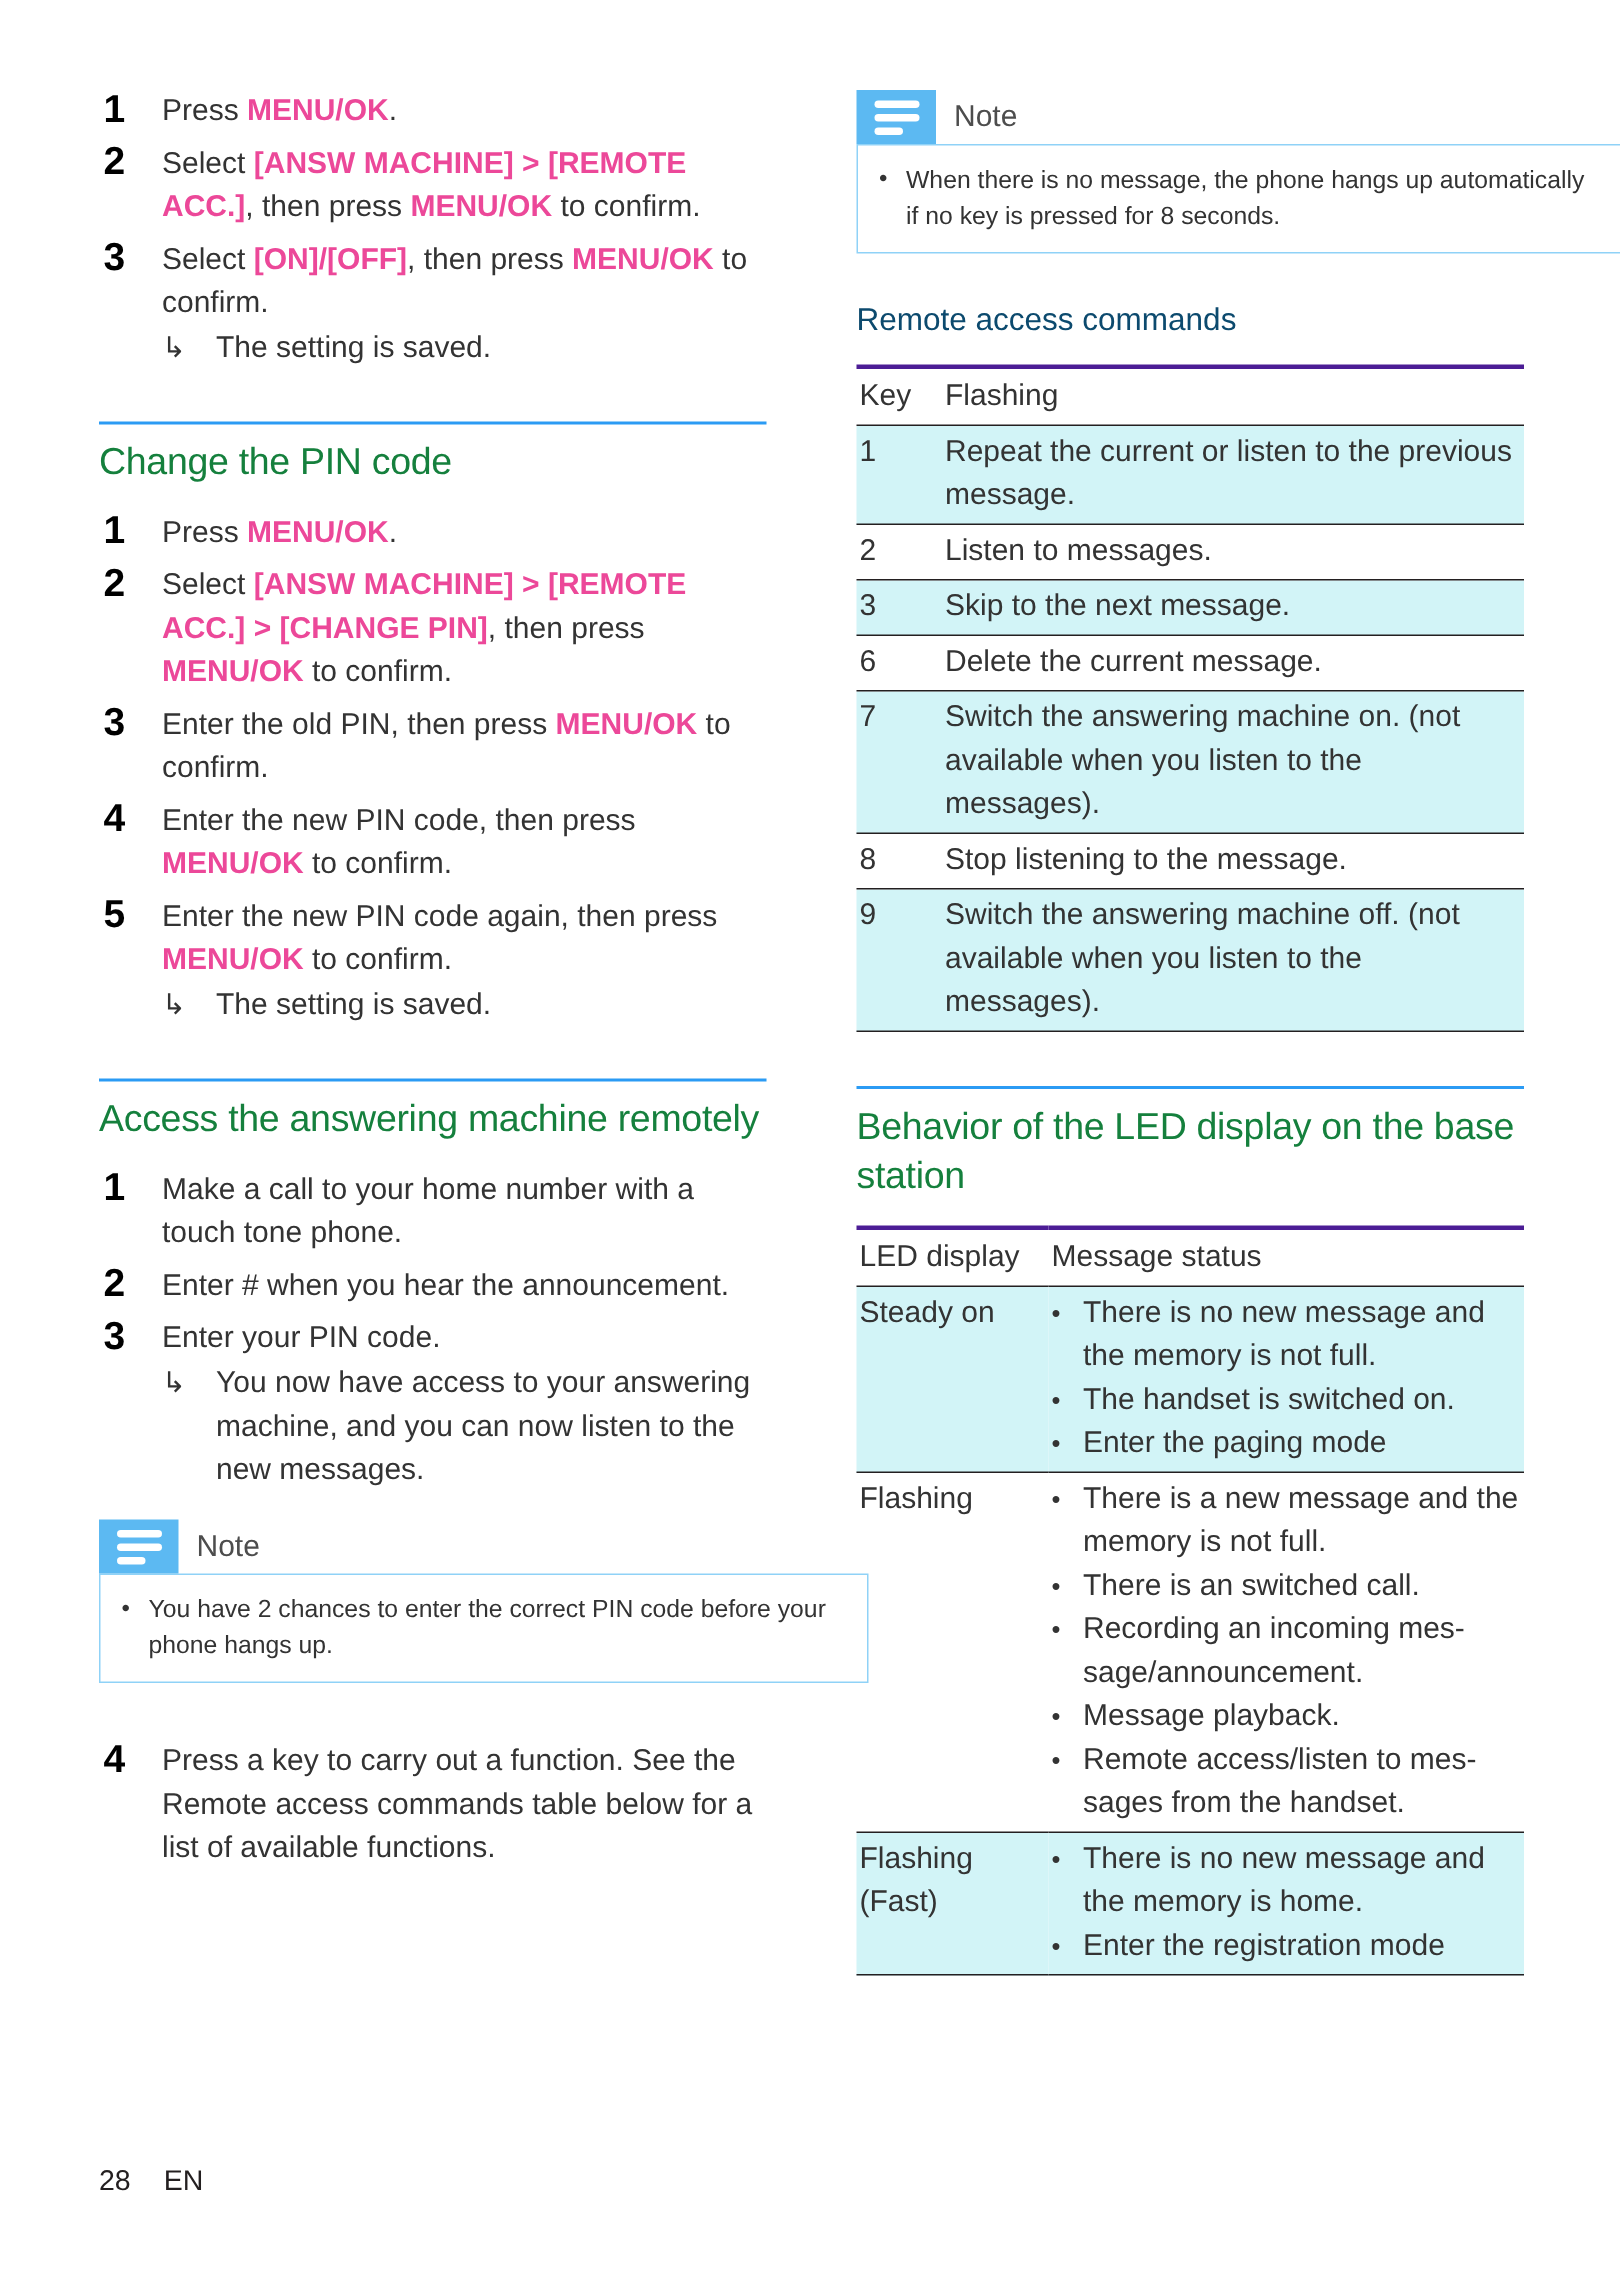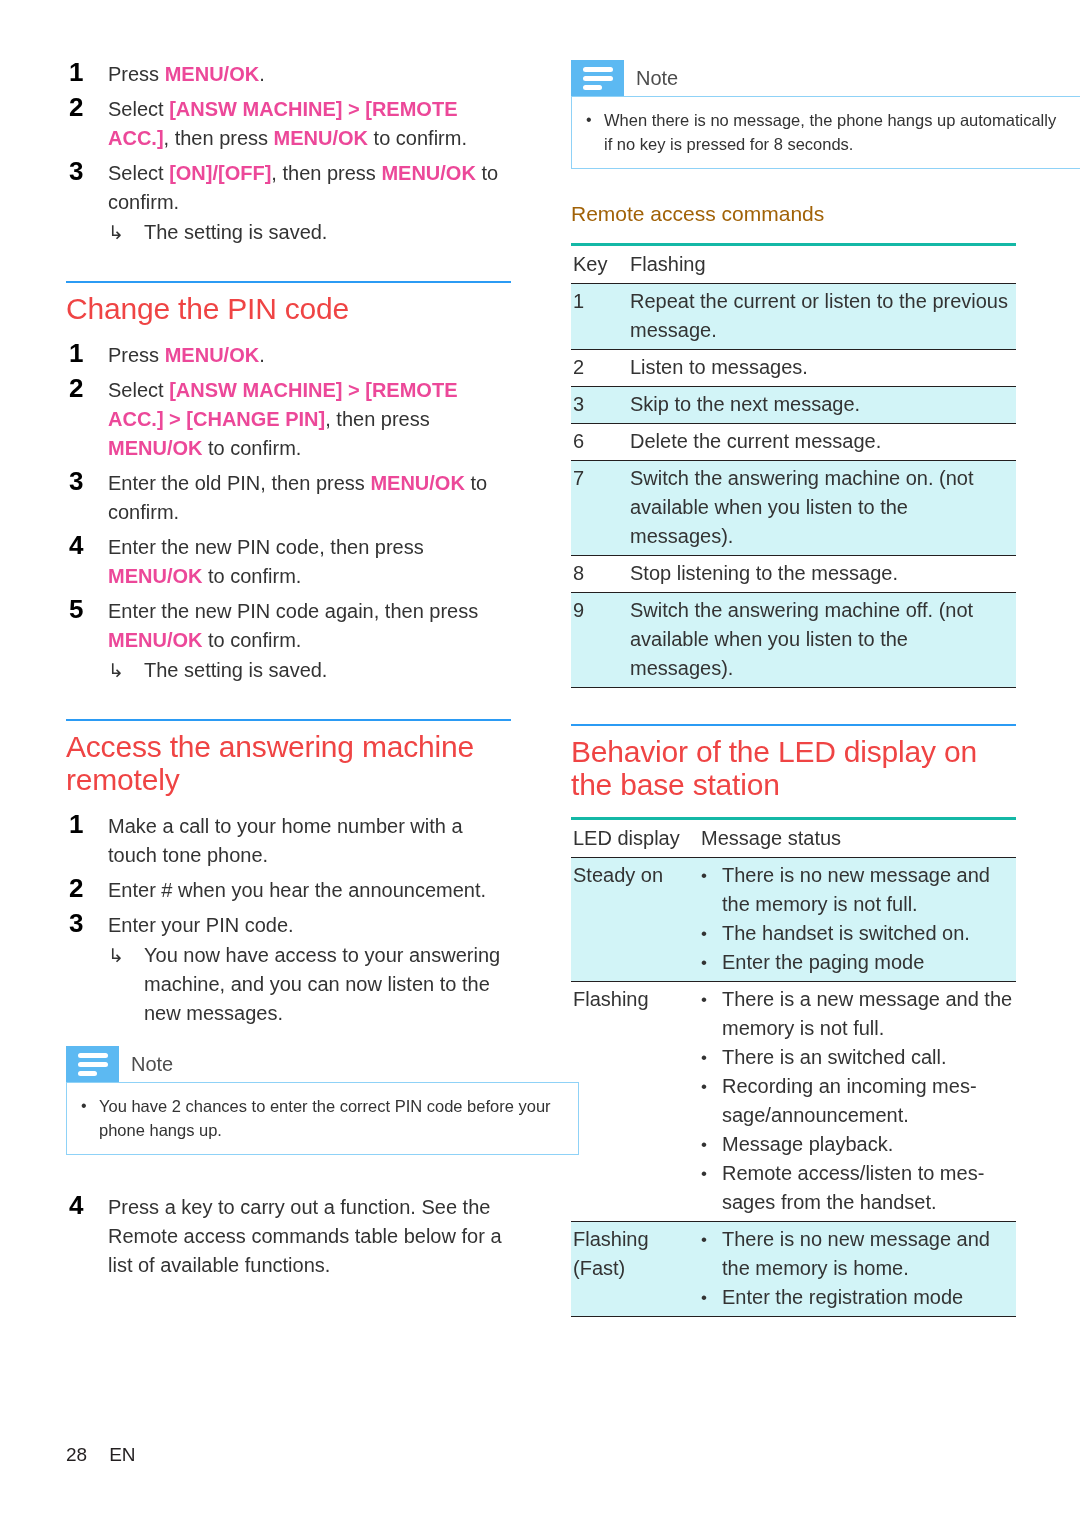--- a/index.html
+++ b/index.html
@@ -31,29 +31,29 @@
   .col-left  { left: 66px; }
   .col-right { left: 571px; }
 
   
   .rule-blue {
     border-top: 2px solid #2b9bf4;
     margin: 0 0 9px 0;
     width: 445px;
   }
   h2.section {
-    color: #ef4444;
-    font-size: 30px;
+    color: #15803d;
+    font-size: 25px;
     font-weight: 400;
     line-height: 33px;
     margin: 0 0 16px 0;
     letter-spacing: -0.2px;
   }
   h3.subsection {
-    color: #a16207;
+    color: #0c4a6e;
     font-size: 21px;
     font-weight: 400;
     line-height: 26px;
     margin: 0 0 16px 0;
   }
 
   
   .steps { margin: 0 0 0 0; }
   .step {
     display: flex;
@@ -157,21 +157,21 @@
     margin: 0;
   }
   table.doc thead th {
     font-weight: 400;
     font-size: 20px;
     line-height: 29px;
     text-align: left;
     color: #333;
     padding: 4px 0 4px 0;
     vertical-align: top;
-    border-top: 3px solid #14b8a6;
+    border-top: 3px solid #4c1d95;
     border-bottom: 1.5px solid #231f20;
   }
   table.doc tbody td {
     font-size: 20px;
     line-height: 29px;
     color: #333;
     padding: 3px 0 4px 0;
     vertical-align: top;
     border-bottom: 1.5px solid #231f20;
   }

